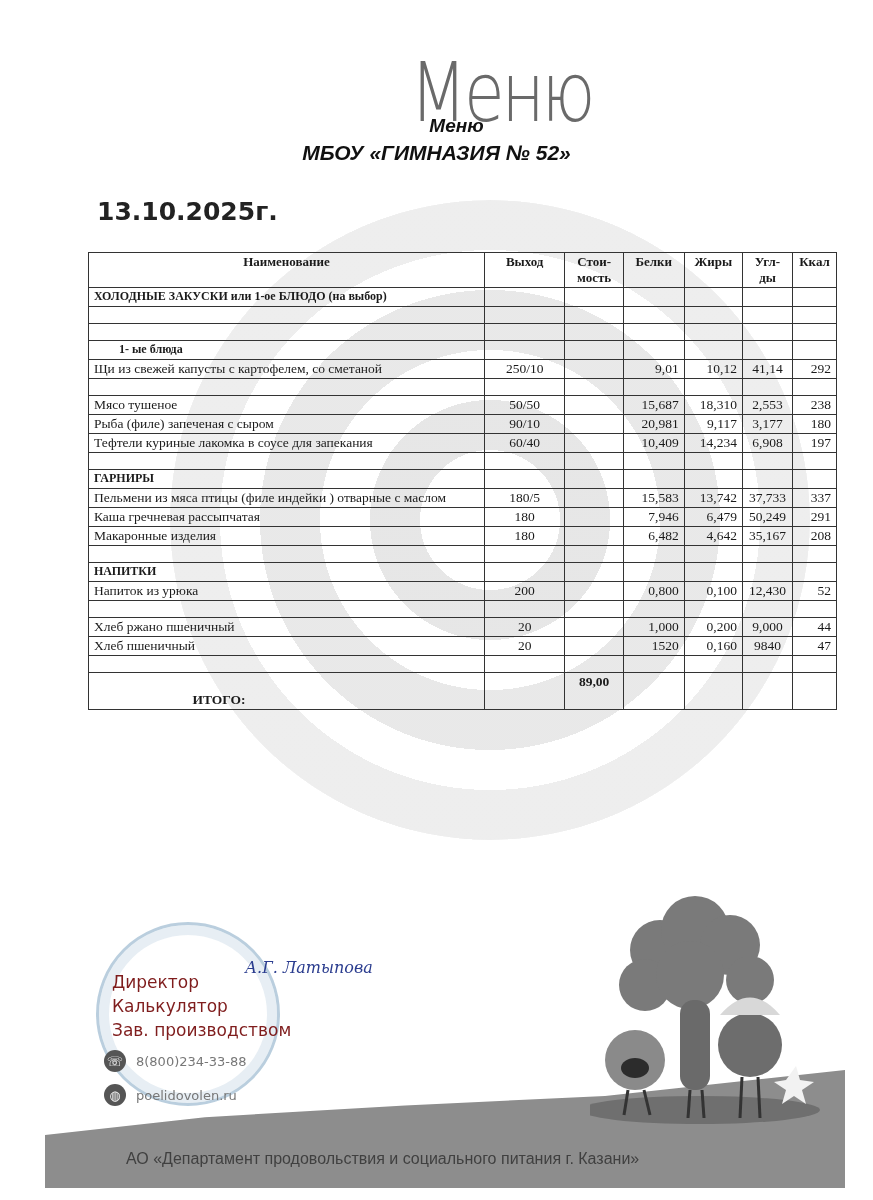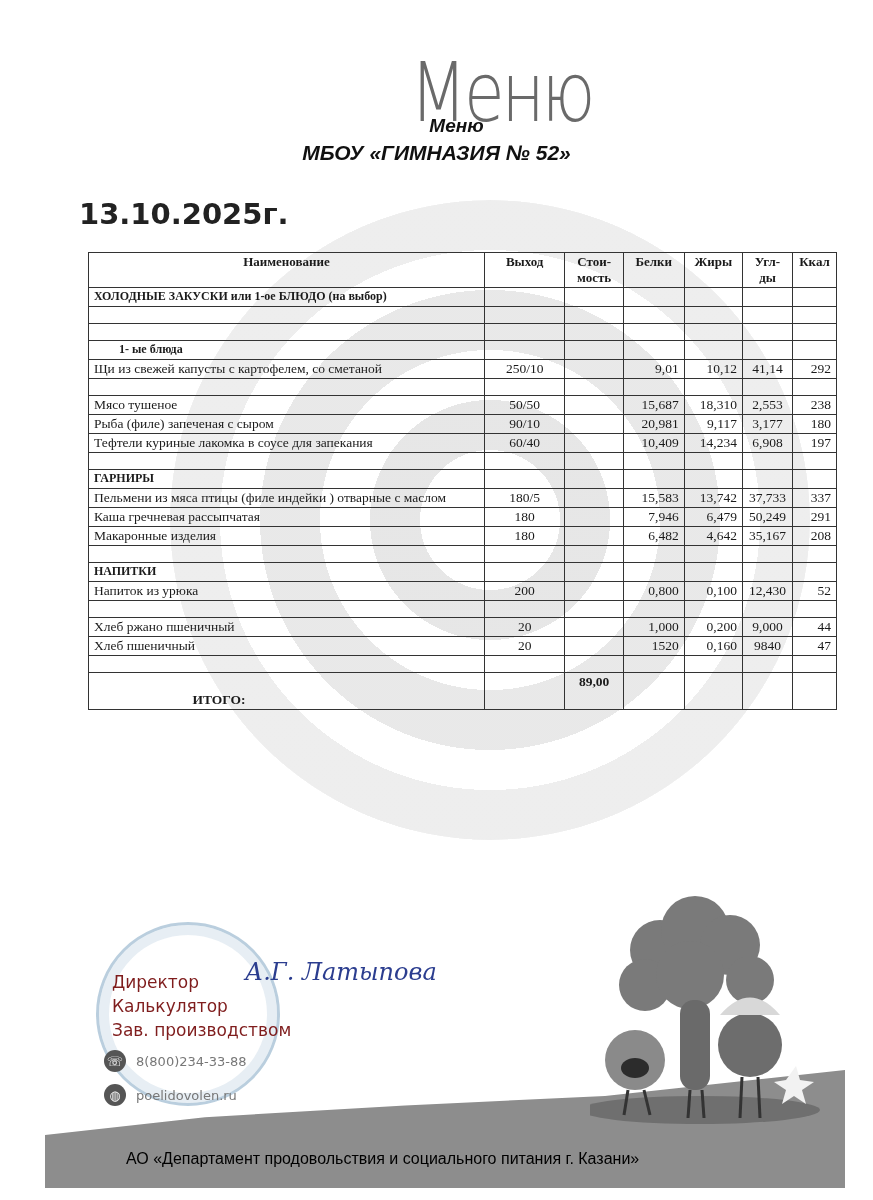--- a/index.html
+++ b/index.html
@@ -17,22 +17,22 @@
     font-size: 66px; font-weight: 200; color: #6a6a6a; letter-spacing: -3px; transform: scaleY(1.25); transform-origin: top left;
     z-index: 1;
   }
   .title-block { position: absolute; left: 0; width: 873px; top: 112px; text-align: center; z-index: 2; }
   .title-block div {
     font-family: "Liberation Sans", sans-serif; font-weight: bold; font-style: italic;
     font-size: 21px; line-height: 27px; color: #111;
   }
   .title-block .t1 { font-size: 19px; margin-left: 40px; }
   .date {
-    position: absolute; left: 79px; top: 197px; font-family: "DejaVu Sans", sans-serif;
-    font-weight: bold; font-size: 29px; color: #222; z-index: 2;
+    position: absolute; left: 97px; top: 197px; font-family: "DejaVu Sans", sans-serif;
+    font-weight: bold; font-size: 25px; color: #222; z-index: 2;
   }
   table.menu {
     position: absolute; left: 88px; top: 252px; width: 749px; border-collapse: collapse; z-index: 2;
     font-size: 13.5px; background: transparent;
   }
   table.menu td, table.menu th { border: 1px solid #333; padding: 1px 5px; vertical-align: top; height: 16px; }
   table.menu th { font-weight: bold; font-size: 13px; text-align: center; margin-top: 10px; }
   th.name-col { vertical-align: bottom; }
   .c-name { width: 346px; }
   .c-out { width: 85px; text-align: center; }
@@ -49,37 +49,37 @@
   tr.total td.c-cost { font-weight: bold; }
   .stamp {
     position: absolute; left: 96px; top: 922px; width: 178px; height: 178px; border-radius: 50%;
     border: 3px solid #a9c3d6; box-shadow: inset 0 0 0 10px rgba(169,195,214,0.35); z-index: 1; opacity: 0.8;
   }
   .sign-label {
     position: absolute; left: 112px; font-family: "DejaVu Sans", sans-serif; font-size: 17px; color: #7f1d1d; z-index: 3;
   }
   .signature {
     position: absolute; left: 245px; top: 958px; font-family: "DejaVu Serif", serif; font-style: italic;
-    font-size: 24px; color: #2b3d8f; z-index: 3;
+    font-size: 16px; color: #2b3d8f; z-index: 3;
   }
   .contact {
     position: absolute; left: 104px; display: flex; align-items: center; gap: 10px; z-index: 3;
     font-family: "DejaVu Sans", sans-serif; font-size: 13px; color: #777;
   }
   .contact .ic {
     width: 22px; height: 22px; border-radius: 50%; background: #555; color: #fff; font-size: 13px;
     display: flex; align-items: center; justify-content: center;
   }
   .footer-band {
     position: absolute; left: 45px; top: 1070px; width: 800px; height: 118px; background: #8d8d8d; z-index: 1;
     clip-path: polygon(0 55%, 20% 40%, 45% 30%, 70% 22%, 100% 0, 100% 100%, 0 100%);
   }
   .footer-text {
     position: absolute; left: 126px; top: 1150px; font-family: "Liberation Sans", sans-serif; font-size: 16px;
-    color: #000000; z-index: 3;
+    color: #404040; z-index: 3;
   }
   .illustration { position: absolute; left: 590px; top: 890px; width: 250px; height: 240px; z-index: 2; }
 </style>
 </head>
 <body>
 
 <div class="watermark"></div>
 
 <div class="handwritten">Меню</div>
 

